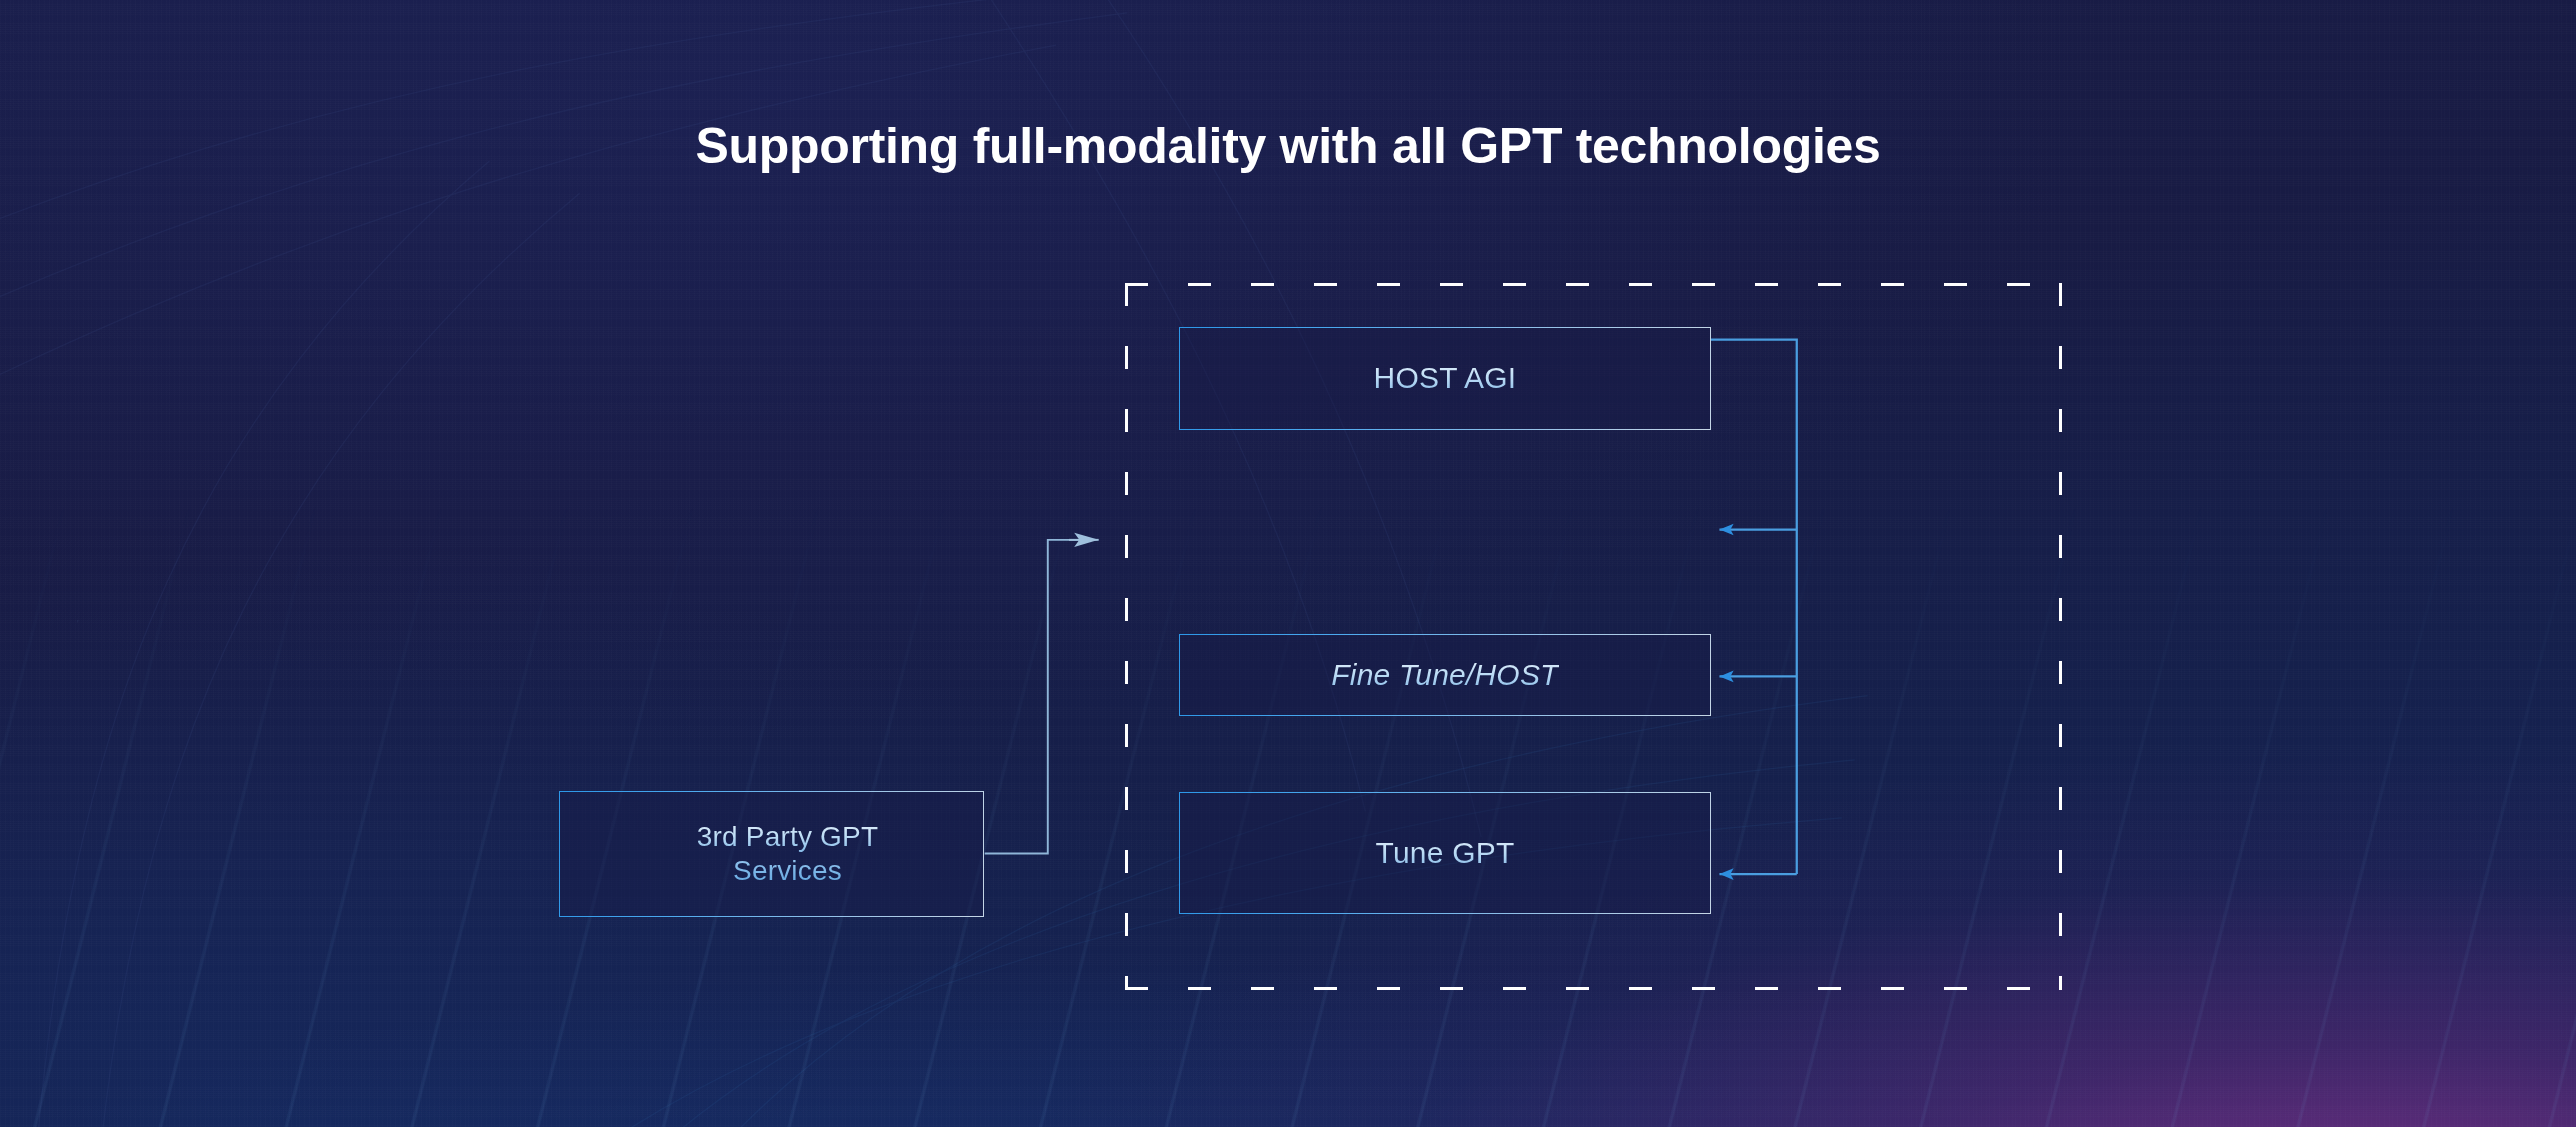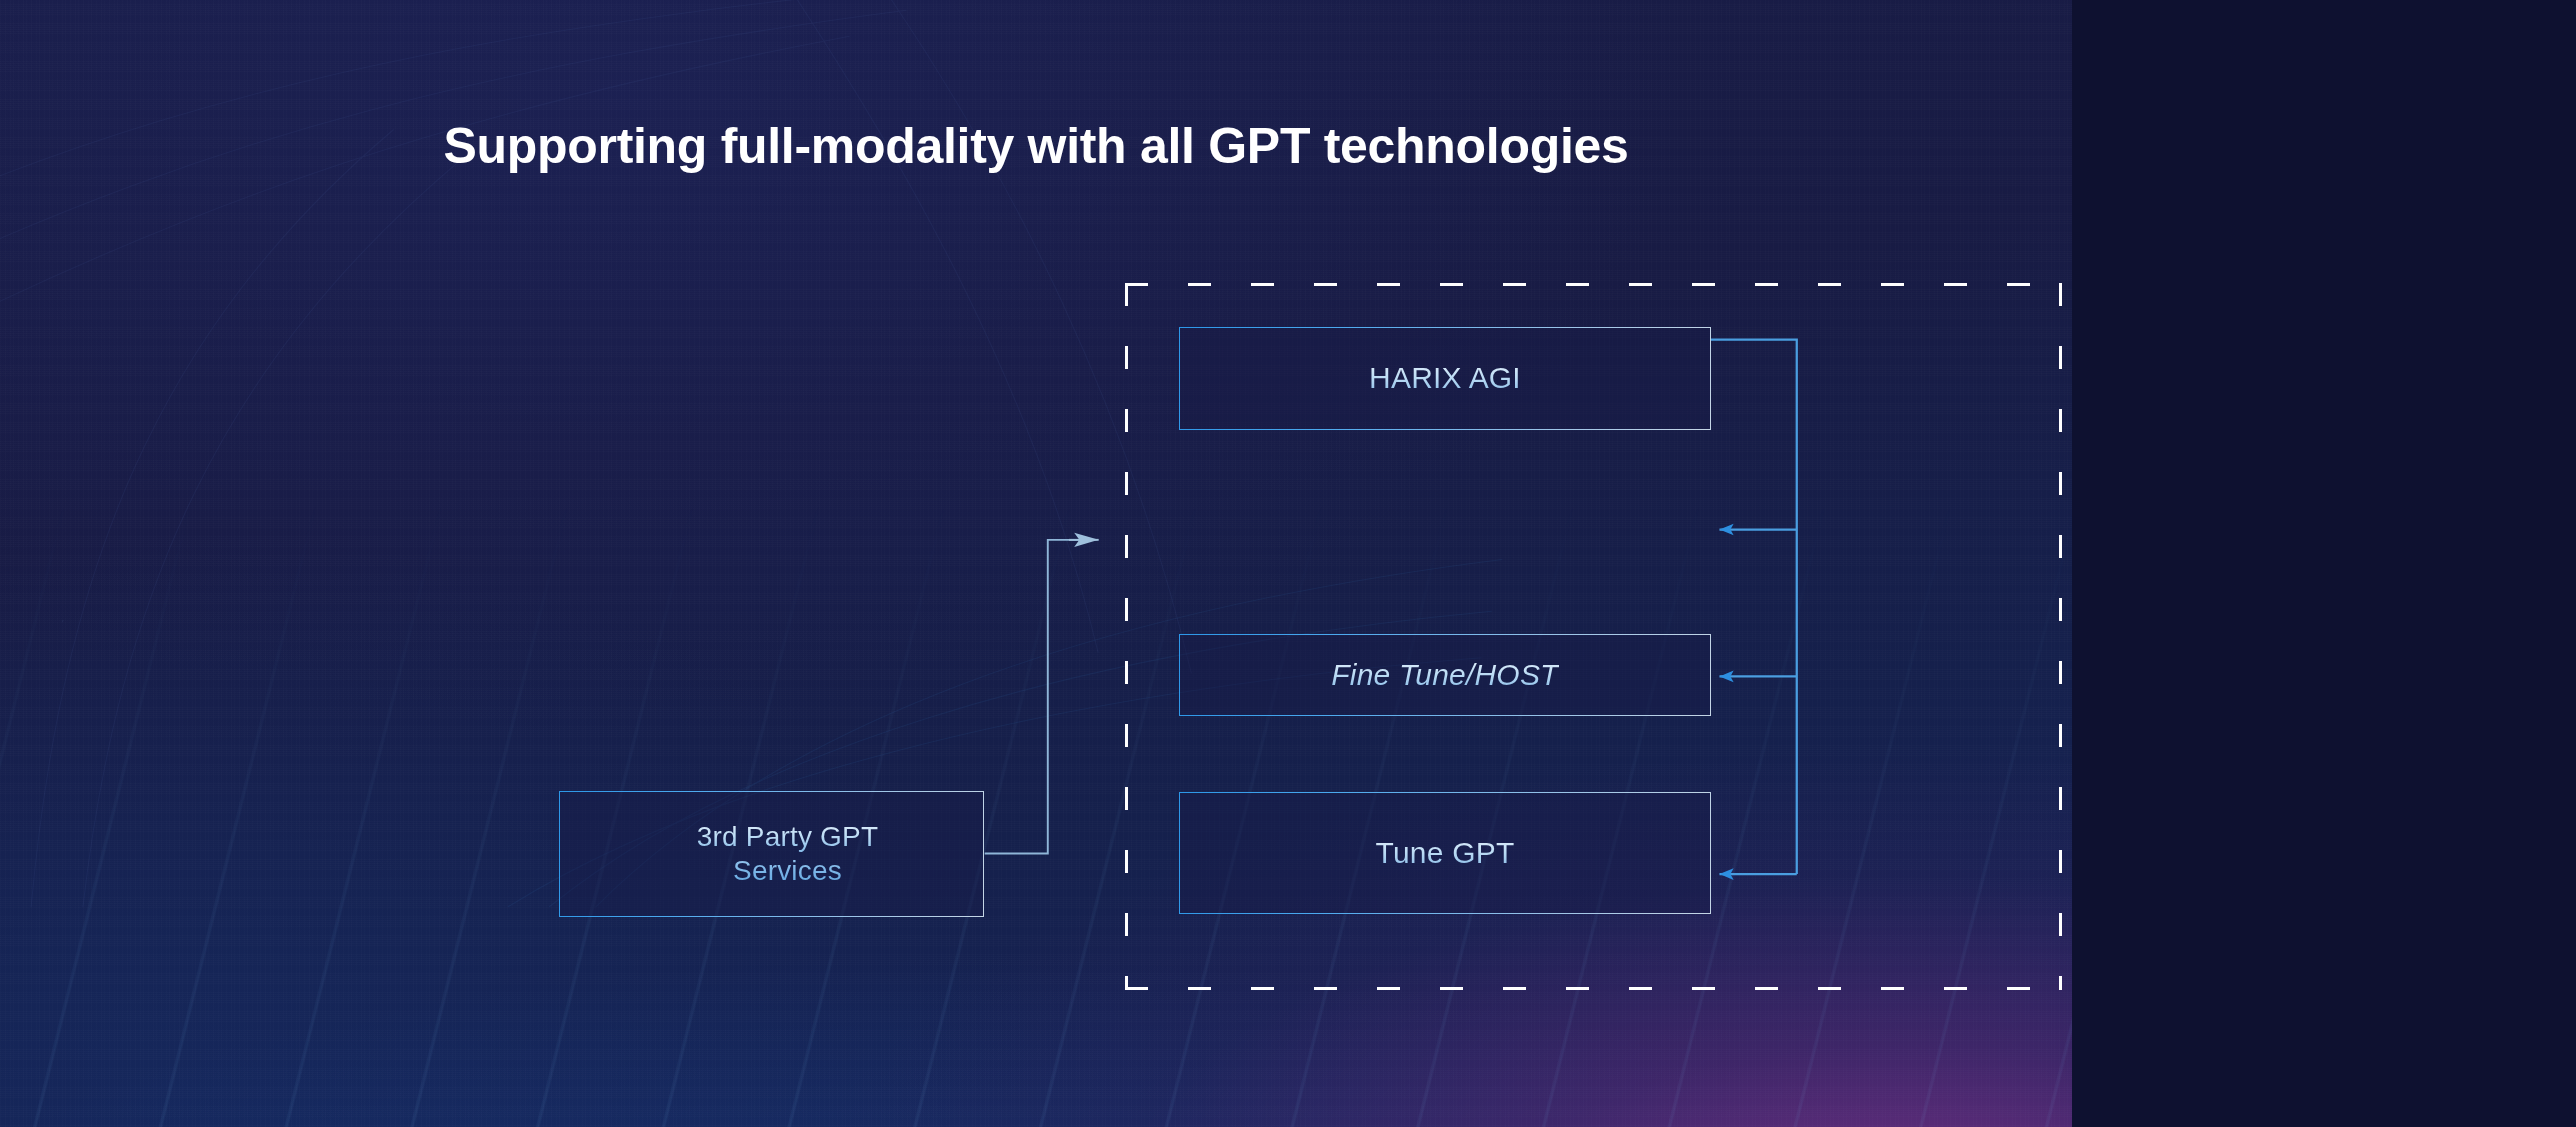--- a/index.html
+++ b/index.html
@@ -2,21 +2,21 @@
 <html style="font-size:10.3px"><head>
 <meta charset="utf-8">
 <style>
   html, body {
     margin: 0;
     padding: 0;
     background: #0e1130;
   }
   #stage {
     position: relative;
-    width: 2072px;
+    width: 2576px;
     height: 1128px;
     overflow: hidden;
     font-family: "Liberation Sans", sans-serif;
     background: #0c4a6e;
   }
 
   
   .bg-base {
     position: absolute; inset: 0;
     background:
@@ -208,21 +208,21 @@
     </g>
 
     <g stroke="#8fb6d8" stroke-width="3" fill="none">
       <path d="M 1529 1325 L 1627 1325 L 1627 838 L 1680 838"></path>
       <path d="M 1660 838 L 1706 838" stroke="#9fc0dd" stroke-width="3"></path>
       <polygon points="1706,838 1668,827 1676,838 1668,849" fill="#9fc0dd" stroke="none"></polygon>
     </g>
   </svg>
 
   <div class="node" id="node-harix">
-    <span class="l1">HARIX AGI</span>
+    <span class="l1">HOST AGI</span>
   </div>
 
 
   <div class="node" id="node-finetune">
     <span class="l1">Fine Tune/HOST</span>
   </div>
 
   <div class="node" id="node-robotgpt">
     <span class="l1">Tune GPT</span>
   </div>

